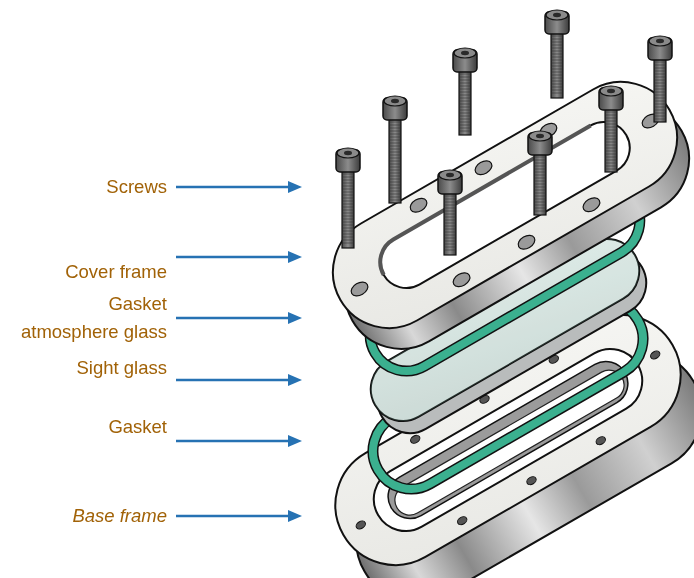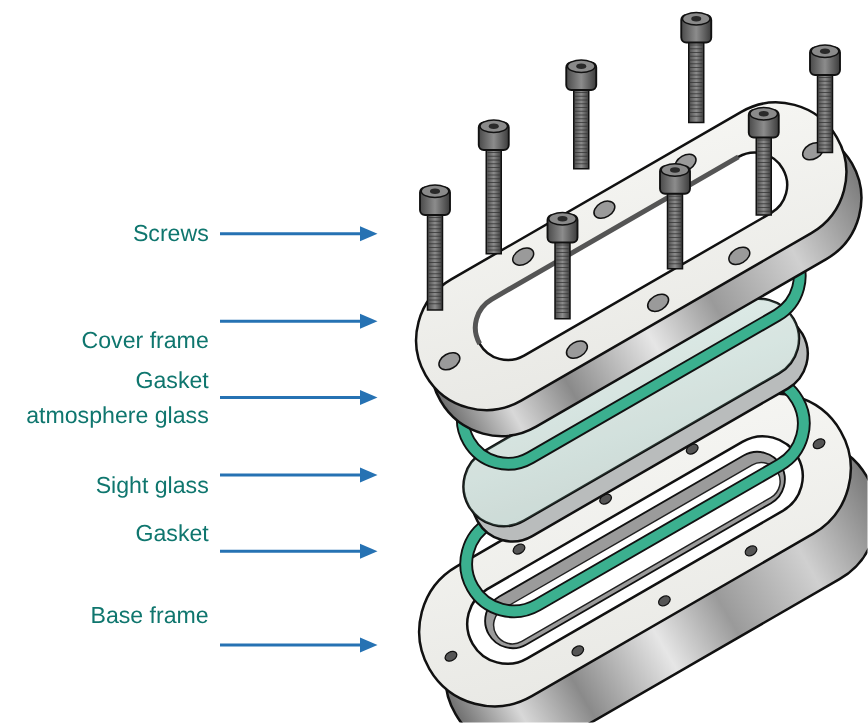--- a/index.html
+++ b/index.html
@@ -1,19 +1,19 @@
 <!DOCTYPE html>
 <html><head>
 <meta charset="utf-8">
 <style>
   html, body { margin: 0; padding: 0; background: #ffffff; }
   body { width: 694px; height: 578px; position: relative; overflow: hidden;
          font-family: "Liberation Sans", "DejaVu Sans", sans-serif; }
   #diagram { position: absolute; left: 0; top: 0; width: 694px; height: 578px; }
-  .label { position: absolute; right: 527px; text-align: right; color: #0f766e;
+  .label { position: absolute; right: 527px; text-align: right; color: #a16207;
            font-size: 18.5px; line-height: 28px; white-space: nowrap; }
 </style>
 </head>
 <body>
 
 <svg id="diagram" viewBox="0 0 694 578" xmlns="http://www.w3.org/2000/svg">
   <defs>
     <linearGradient id="metalSide" x1="0" x2="1" y1="0" y2="0">
       <stop offset="0" stop-color="#6e6e6e"></stop>
       <stop offset="0.12" stop-color="#d8d8d8"></stop>
@@ -341,22 +341,22 @@
     <div class="label" style="top: 173px;">
       <div>Screws</div>
     </div>
     <div class="label" style="top: 258px;">
       <div>Cover frame</div>
     </div>
     <div class="label" style="top: 290px;">
       <div>Gasket</div>
       <div>atmosphere glass</div>
     </div>
-    <div class="label" style="top: 374px; margin-left: 20px;">
+    <div class="label" style="top: 354px; margin-left: 20px;">
       <div>Sight glass</div>
     </div>
     <div class="label" style="top: 413px;">
       <div>Gasket</div>
     </div>
-    <div class="label" style="top: 478px;">
+    <div class="label" style="top: 502px; font-style: italic;">
       <div>Base frame</div>
     </div>
   </div>
 
 </body></html>

